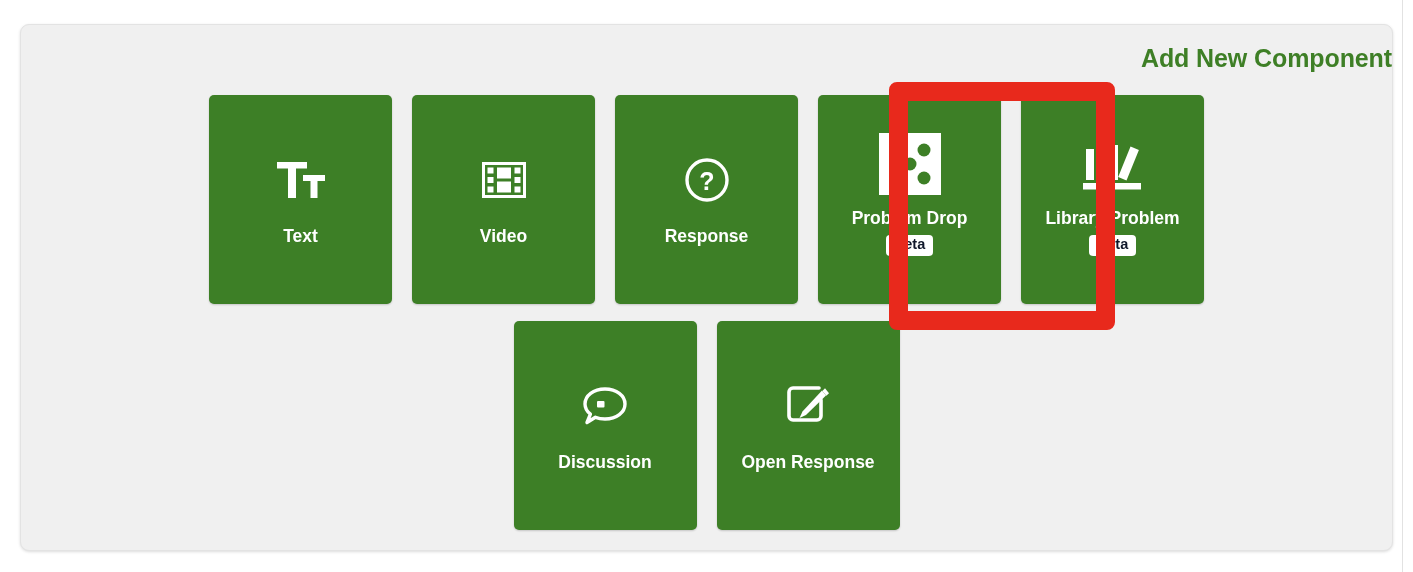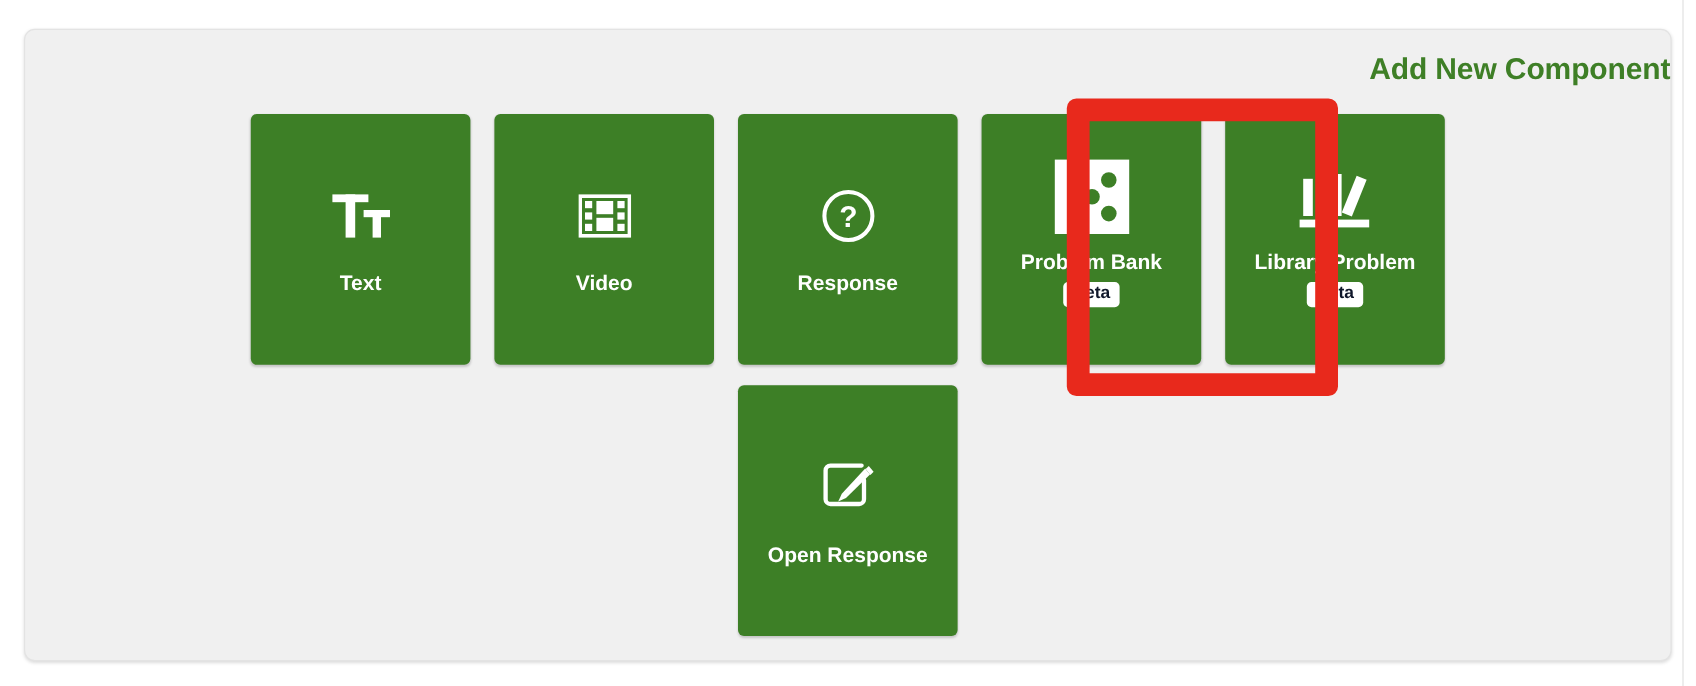--- a/index.html
+++ b/index.html
@@ -169,21 +169,21 @@
         <span class="btn-icon">
           <svg width="66" height="66" viewBox="0 0 66 66" aria-hidden="true">
             <rect x="2" y="2" width="62" height="62" fill="#ffffff"></rect>
             <circle cx="19" cy="19" r="6.5" fill="#3d7f26"></circle>
             <circle cx="47" cy="19" r="6.5" fill="#3d7f26"></circle>
             <circle cx="33" cy="33" r="6.5" fill="#3d7f26"></circle>
             <circle cx="19" cy="47" r="6.5" fill="#3d7f26"></circle>
             <circle cx="47" cy="47" r="6.5" fill="#3d7f26"></circle>
           </svg>
         </span>
-        <span class="btn-label">Problem Bank</span>
+        <span class="btn-label">Problem Drop</span>
         <span class="beta-badge">Beta</span>
       </button>
 
       <button class="component-button has-badge">
         <span class="btn-icon">
           <svg width="72" height="58" viewBox="0 0 72 58" aria-hidden="true">
             <rect x="9" y="14" width="8" height="31" fill="#ffffff"></rect>
             <rect x="21" y="6" width="8" height="39" fill="#ffffff"></rect>
             <rect x="33" y="10" width="8" height="35" fill="#ffffff"></rect>
             <g transform="rotate(22 52 26)">
@@ -194,20 +194,29 @@
         </span>
         <span class="btn-label">Library Problem</span>
         <span class="beta-badge">Beta</span>
       </button>
 
 
     </div>
 
     <div class="row row-two">
 
+      <button class="component-button">
+        <span class="btn-icon">
+          <svg width="48" height="44" viewBox="0 0 48 44" aria-hidden="true">
+            <path d="M24 5 C35.6 5 44 11.6 44 20 C44 28.4 35.6 35 24 35 C20.5 35 17.2 34.4 14.4 33.3 L6 38.5 L9.4 30.2 C6 27.5 4 24 4 20 C4 11.6 12.4 5 24 5 Z" fill="none" stroke="#ffffff" stroke-width="3.4" stroke-linejoin="round"></path>
+            <rect x="16" y="17" width="7.5" height="6.5" rx="1" fill="#ffffff"></rect>
+          </svg>
+        </span>
+        <span class="btn-label">Discussion</span>
+      </button>
 
       <button class="component-button">
         <span class="btn-icon">
           <svg width="50" height="48" viewBox="0 0 50 48" aria-hidden="true">
             <path d="M36 6 L10 6 C7.8 6 6 7.8 6 10 L6 34 C6 36.2 7.8 38 10 38 L34 38 C36.2 38 38 36.2 38 34 L38 18" fill="none" stroke="#ffffff" stroke-width="3.6" stroke-linecap="round"></path>
             <g transform="rotate(0 0 0)">
               <path d="M19.5 29.5 L16.5 36 L23 33 L43 13.5 L39 8.5 Z" fill="#ffffff"></path>
               <path d="M39.4 8.9 L43.3 13.8 L46 11.2 L42 6.3 Z" fill="#ffffff"></path>
             </g>
           </svg>

